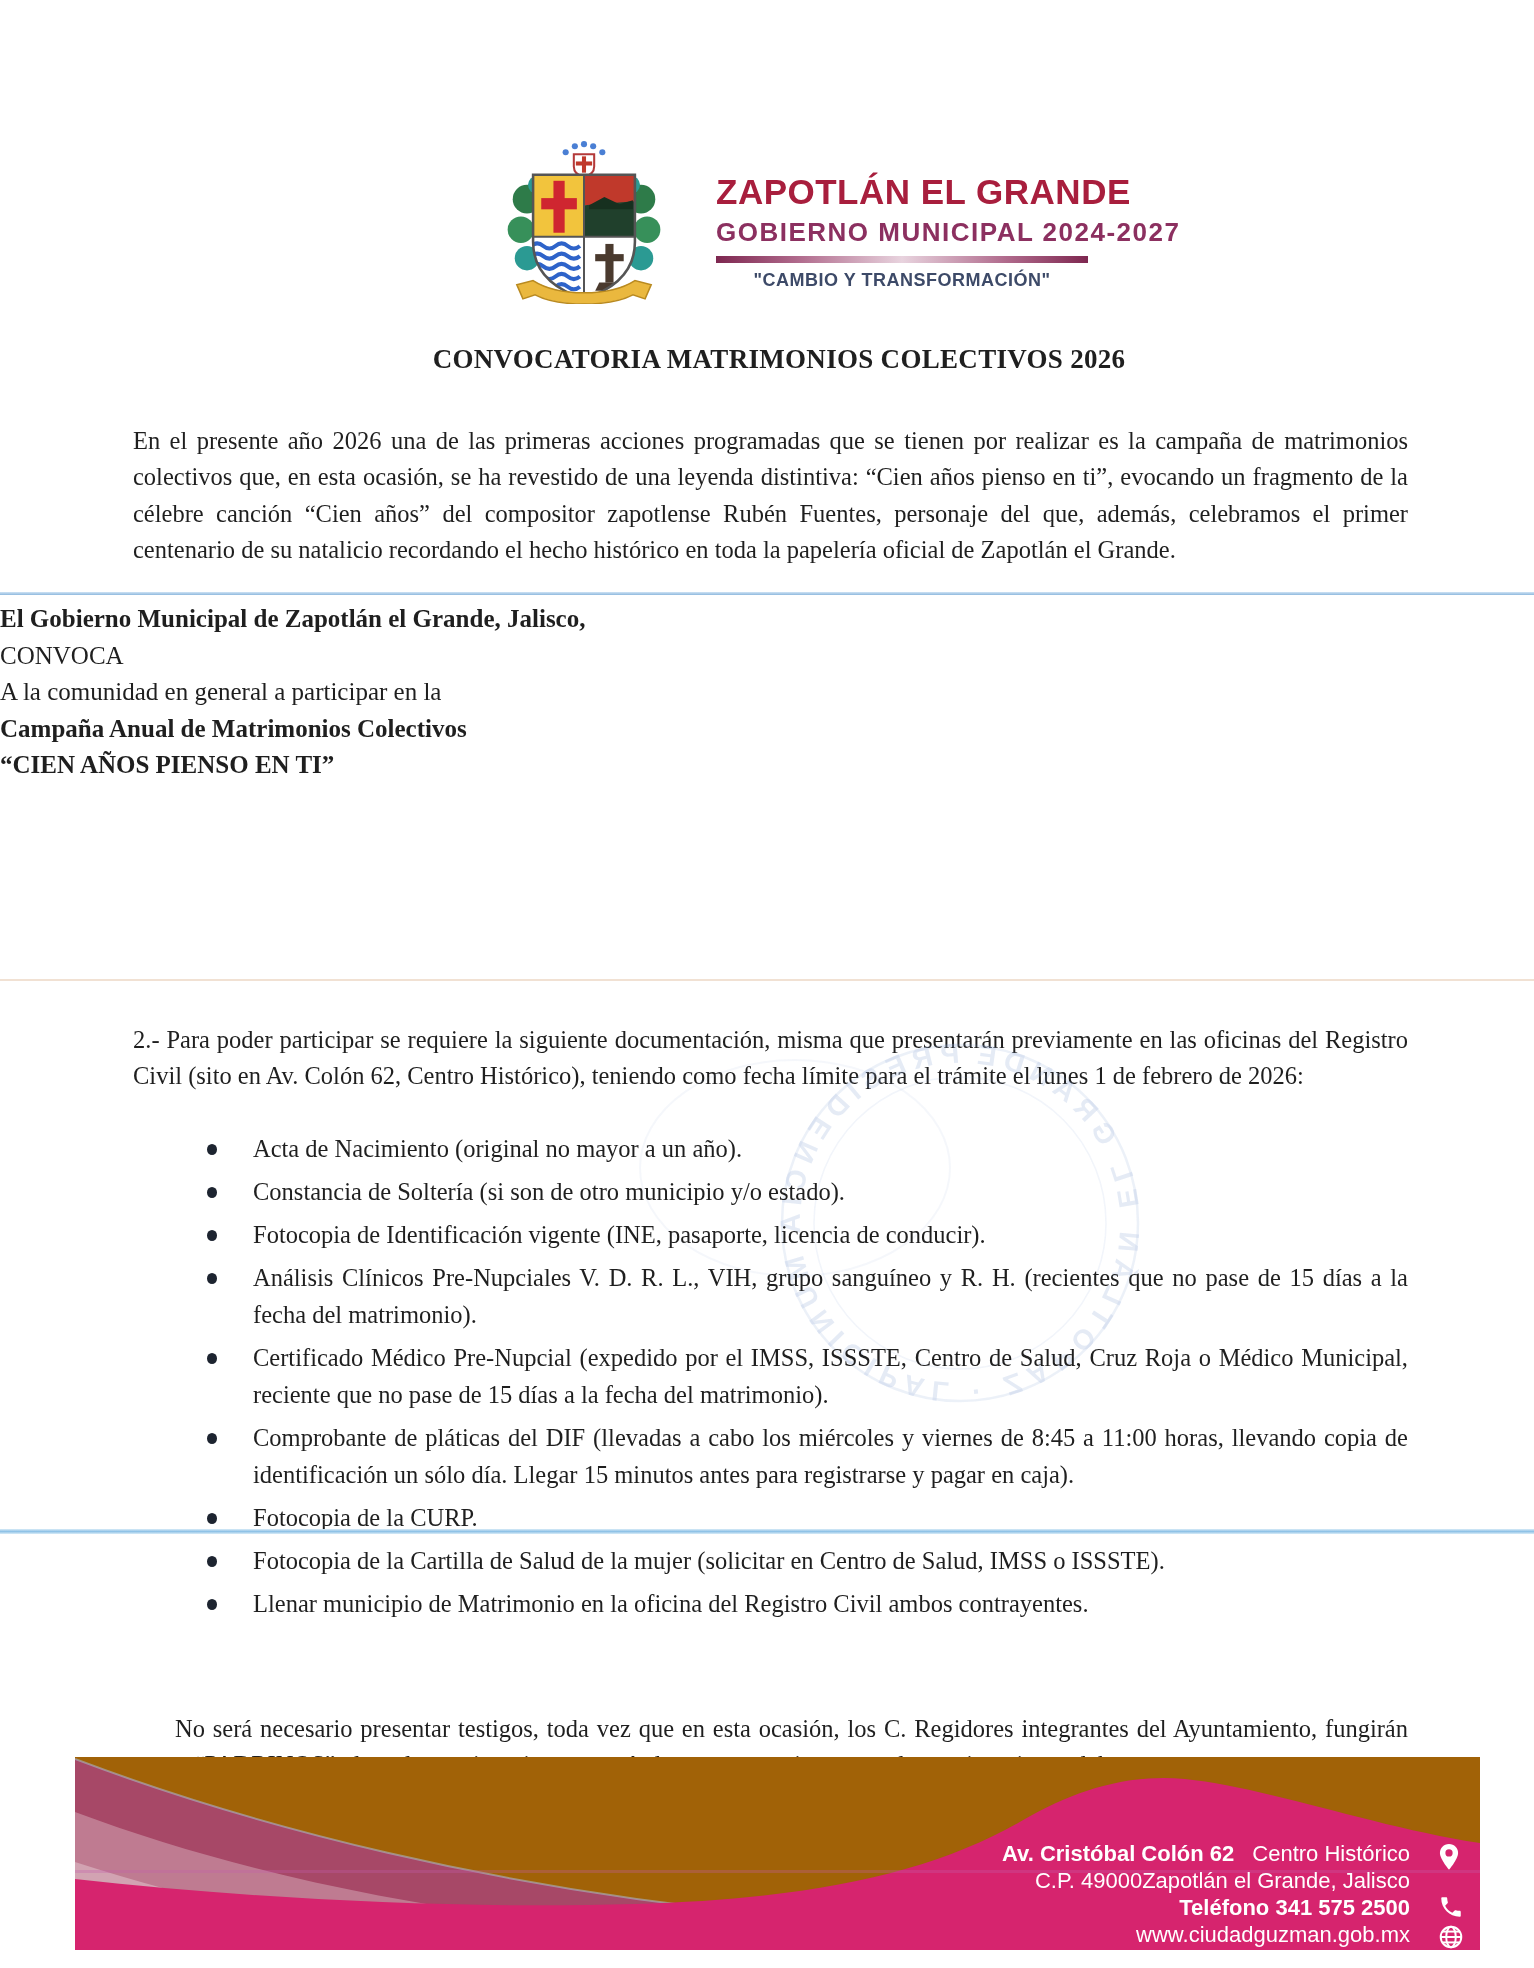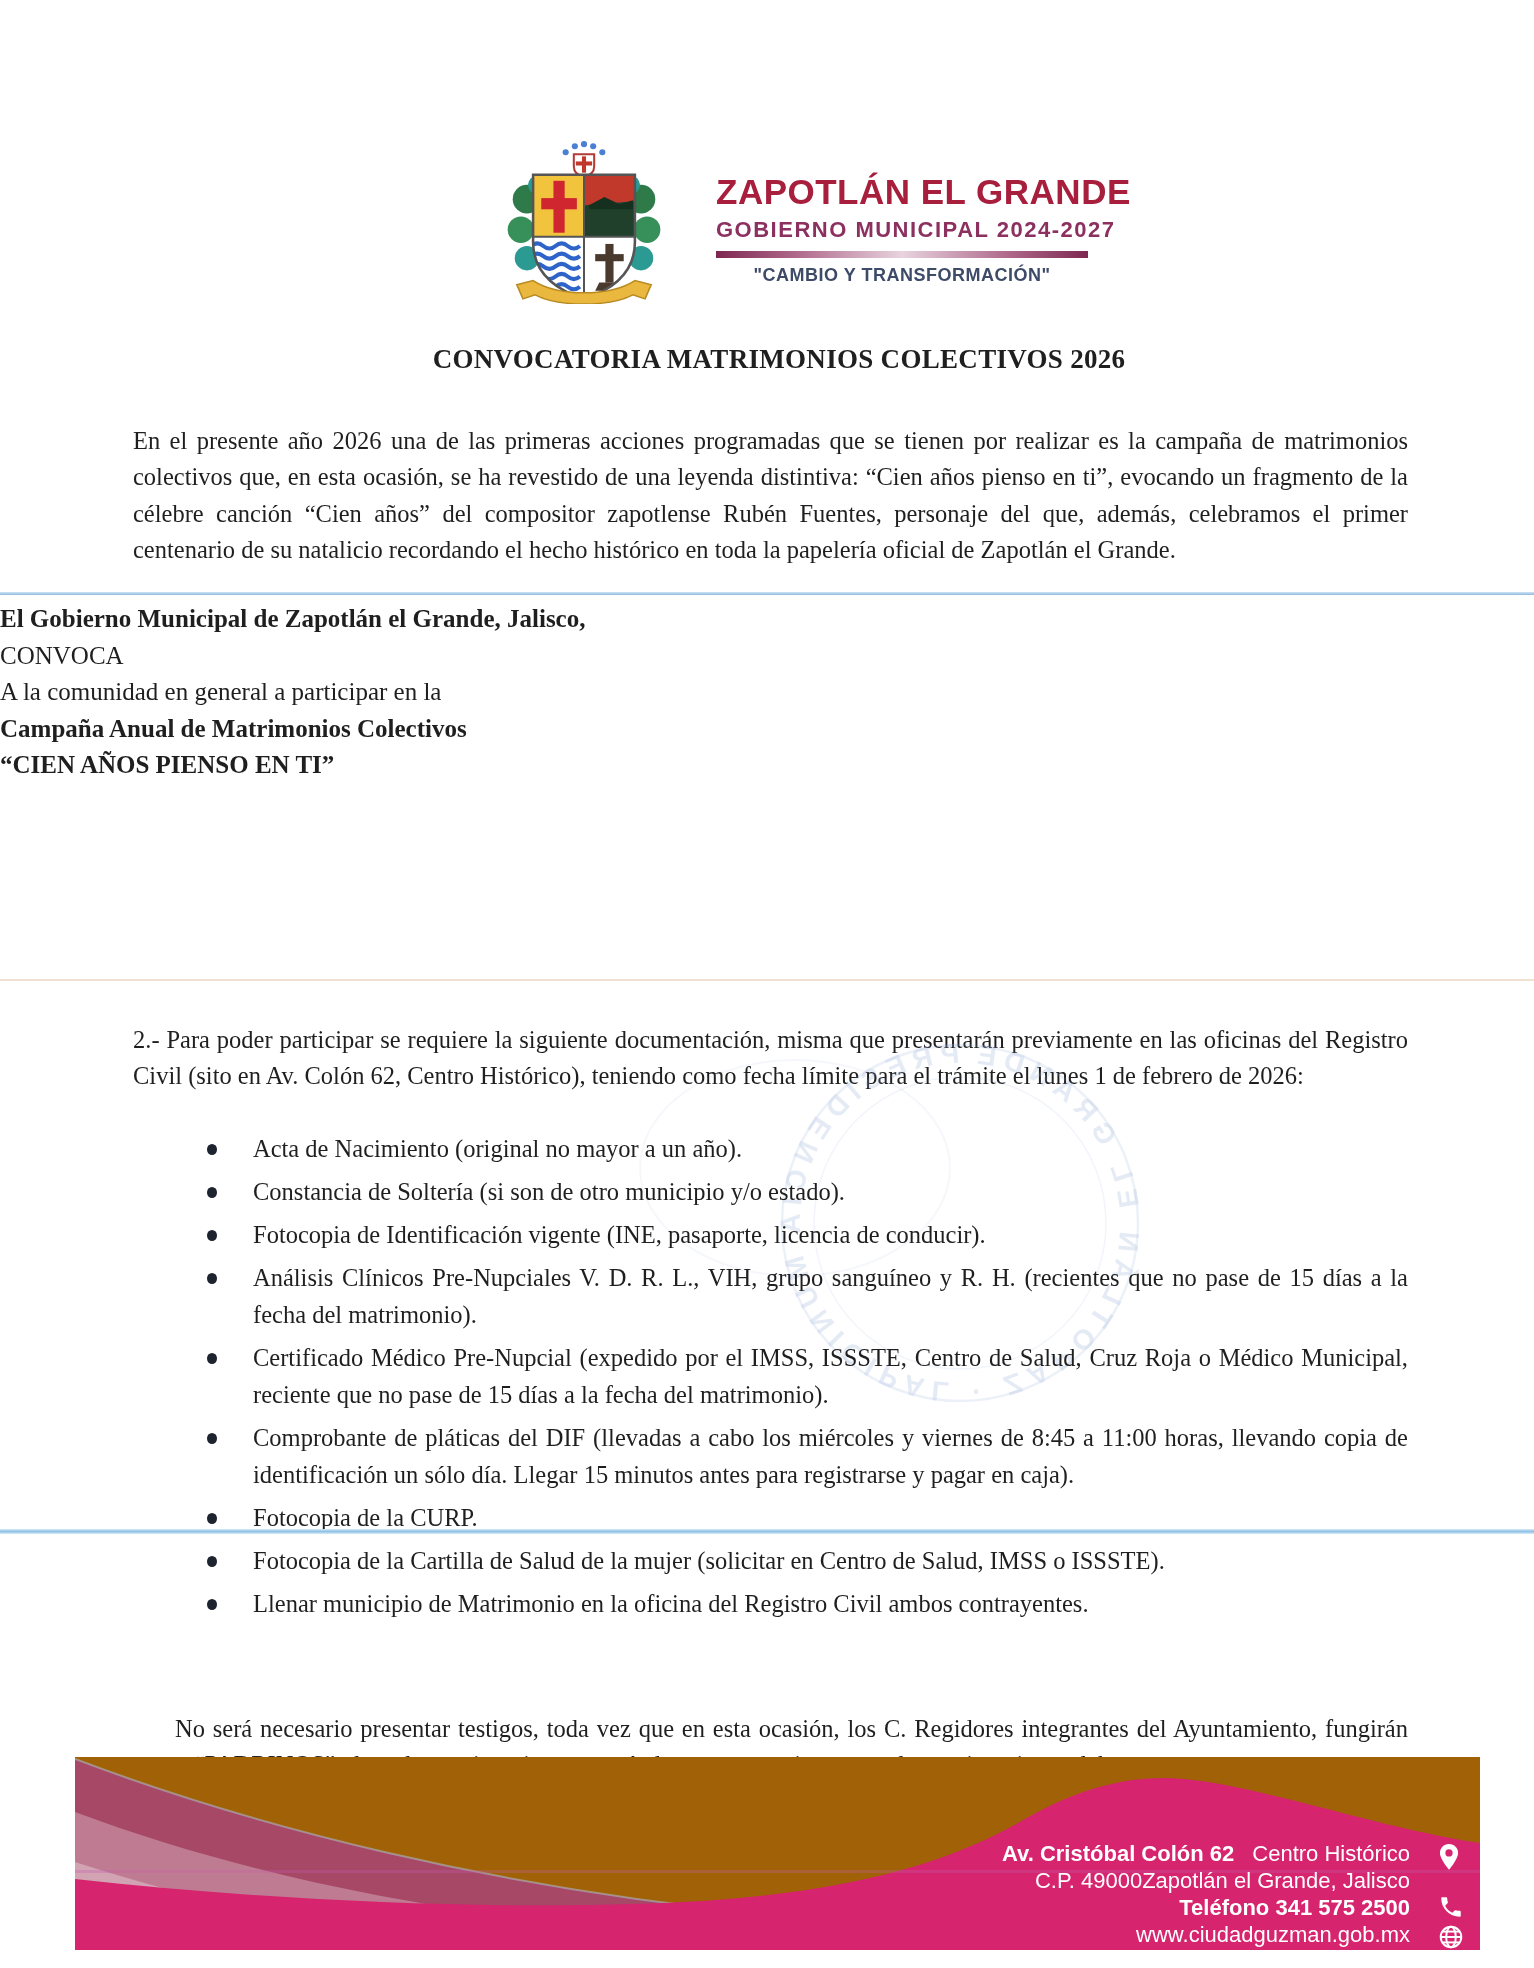--- a/index.html
+++ b/index.html
@@ -4,21 +4,21 @@
 <style>
   html,body{margin:0;padding:0;background:#e9e9e9;}
   .page{
     position:relative;width:1534px;height:1968px;margin:0 auto;background:#ffffff;
     font-family:"Liberation Serif",serif;color:#1f1f1f;overflow:hidden;
   }
   
   .crest{position:absolute;left:500px;top:136px;width:168px;height:168px;}
   .brand{position:absolute;left:678px;top:172px;width:388px;font-family:"Liberation Sans",sans-serif;margin-left:38px;}
   .brand-title{font-size:35px;font-weight:700;letter-spacing:.5px;color:#a81e3d;white-space:nowrap;}
-  .brand-sub{font-size:22px;font-weight:700;letter-spacing:1.5px;color:#8c3060;margin-top:5px;white-space:nowrap;}
+  .brand-sub{font-size:26px;font-weight:700;letter-spacing:1.5px;color:#8c3060;margin-top:5px;white-space:nowrap;}
   .brand-bar{height:7px;margin-top:8px;width:372px;
     background:linear-gradient(90deg,#7e2750 0%,#b06a8c 22%,#e8d3de 50%,#b06a8c 78%,#7e2750 100%);}
   .brand-tagline{font-size:18px;font-weight:700;color:#3d4a68;text-align:center;width:372px;margin-top:7px;letter-spacing:.5px;}
   
   .doc-title{position:absolute;top:344px;left:12px;width:100%;text-align:center;font-size:27px;font-weight:700;letter-spacing:.3px;}
   .para{position:absolute;left:133px;width:1275px;font-size:24.5px;line-height:36.5px;text-align:justify;}
   .p-intro{top:398px;}
   .p-base1{top:861px;}
   .p-base2{top:997px;}
   .p-closing{top:1686px;text-indent:42px;}

